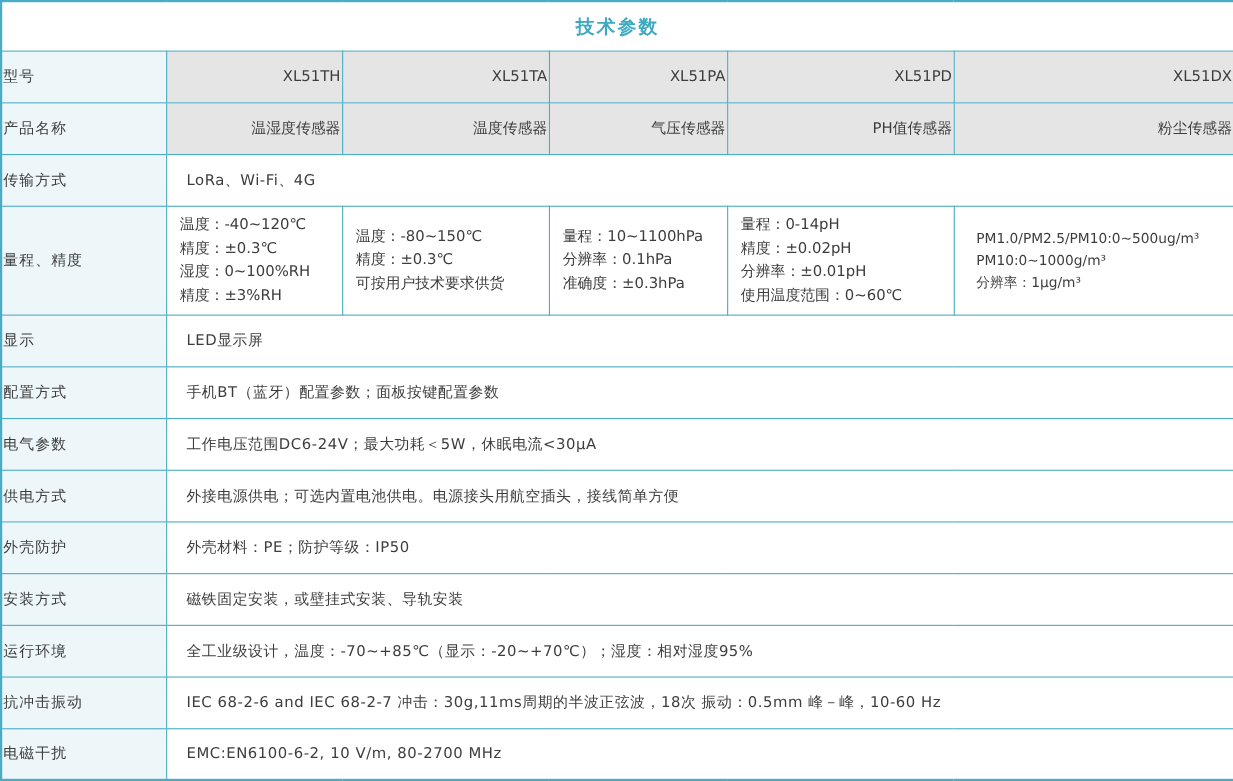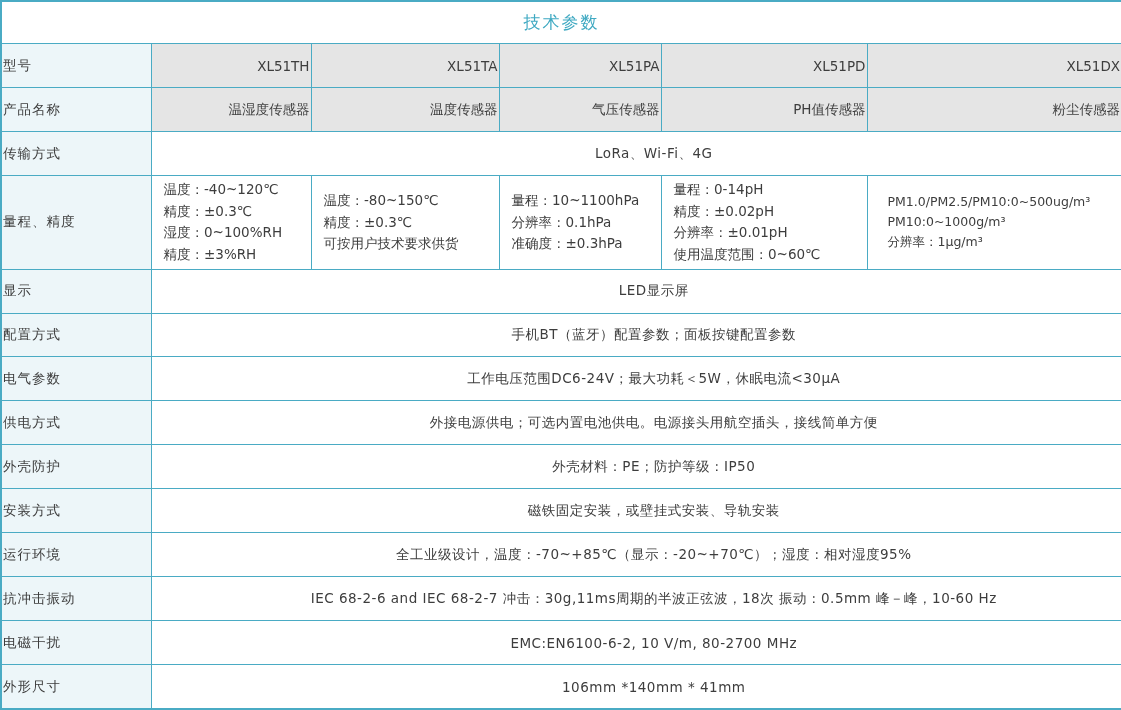--- a/index.html
+++ b/index.html
@@ -26,37 +26,37 @@
     border: 1px solid #4aabc4;
     color: #3d3d3d;
     font-size: 13.5px;
     vertical-align: middle;
     box-sizing: border-box;
     overflow: hidden;
   }
   tr.title-row td {
     height: 42px;
     text-align: center;
-    font-weight: normal;
+    font-weight: bold;
     font-size: 17px;
     color: #3fa9c2;
     letter-spacing: 2px;
     background: #ffffff;
   }
   td.label-cell {
     background: #edf6f9;
     letter-spacing: 1px;
   }
   td.center-cell {
     text-align: right;
     background: #e5e5e5;
   }
   td.span-cell {
-    text-align: center;
-    padding-left: 36px;
+    text-align: left;
+    padding-left: 18px;
     background: #ffffff;
     letter-spacing: 0.5px;
   }
   tr.std-row td { height: 43px; }
   tr.range-row td { height: 91px; }
   td.range-cell {
     text-align: left;
     padding-left: 12px;
     padding-right: 4px;
     background: #ffffff;
@@ -171,19 +171,15 @@
     <tr class="std-row">
       <td class="label-cell">抗冲击振动</td>
       <td class="span-cell" colspan="5">IEC 68-2-6 and IEC 68-2-7 冲击：30g,11ms周期的半波正弦波，18次 振动：0.5mm 峰－峰，10-60 Hz</td>
     </tr>
 
     <tr class="std-row">
       <td class="label-cell">电磁干扰</td>
       <td class="span-cell" colspan="5">EMC:EN6100-6-2, 10 V/m, 80-2700 MHz</td>
     </tr>
 
-    <tr class="std-row">
-      <td class="label-cell">外形尺寸</td>
-      <td class="span-cell" colspan="5">106mm *140mm * 41mm</td>
-    </tr>
   </tbody>
     </table>
 </div>
 
 </body></html>

